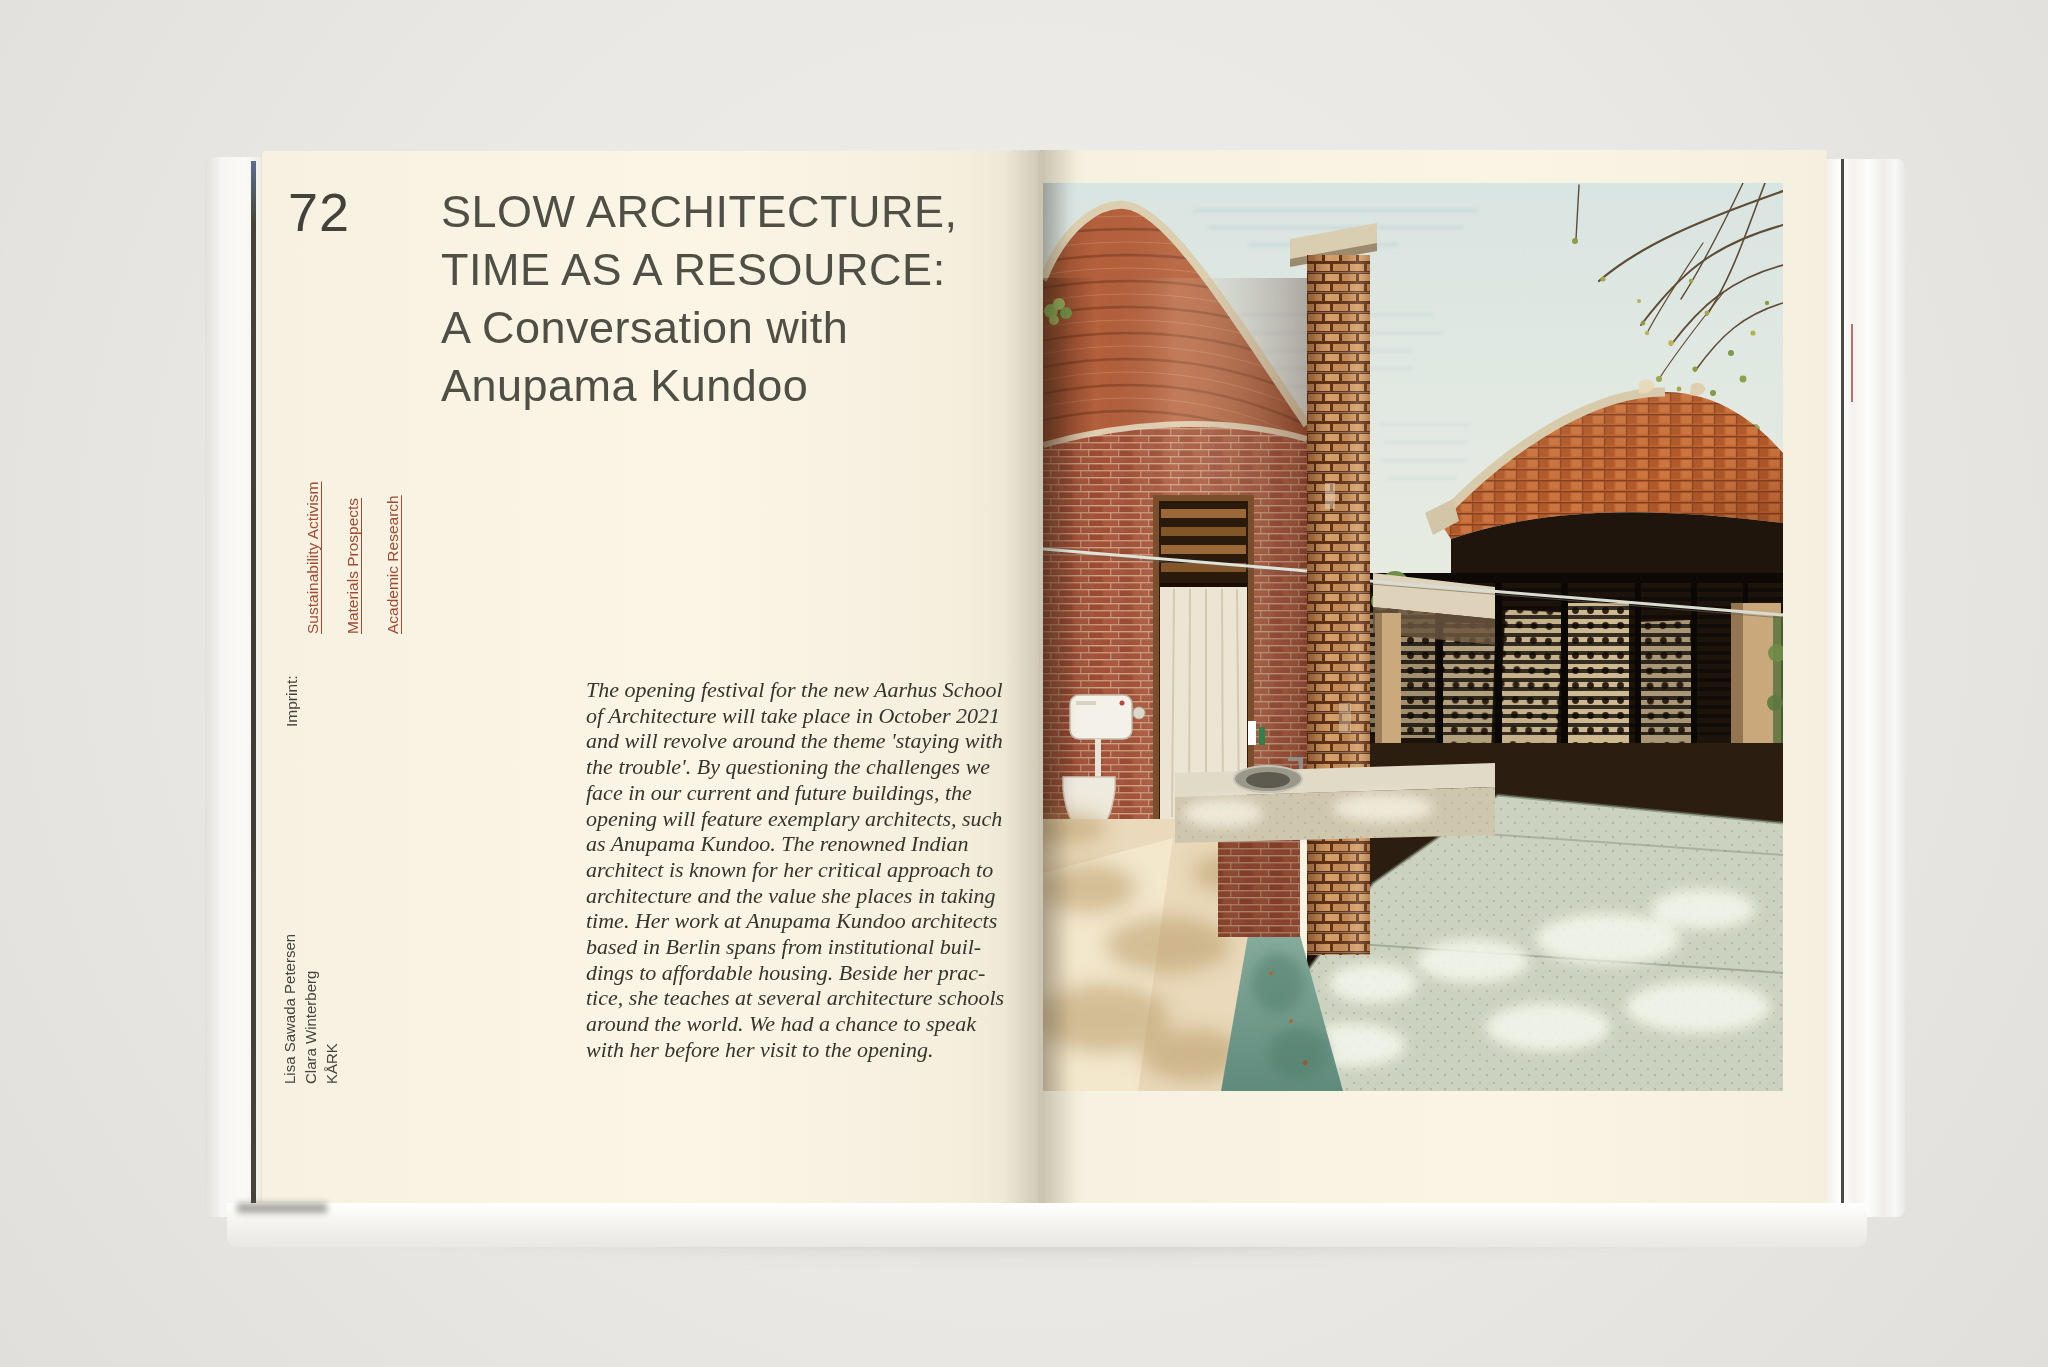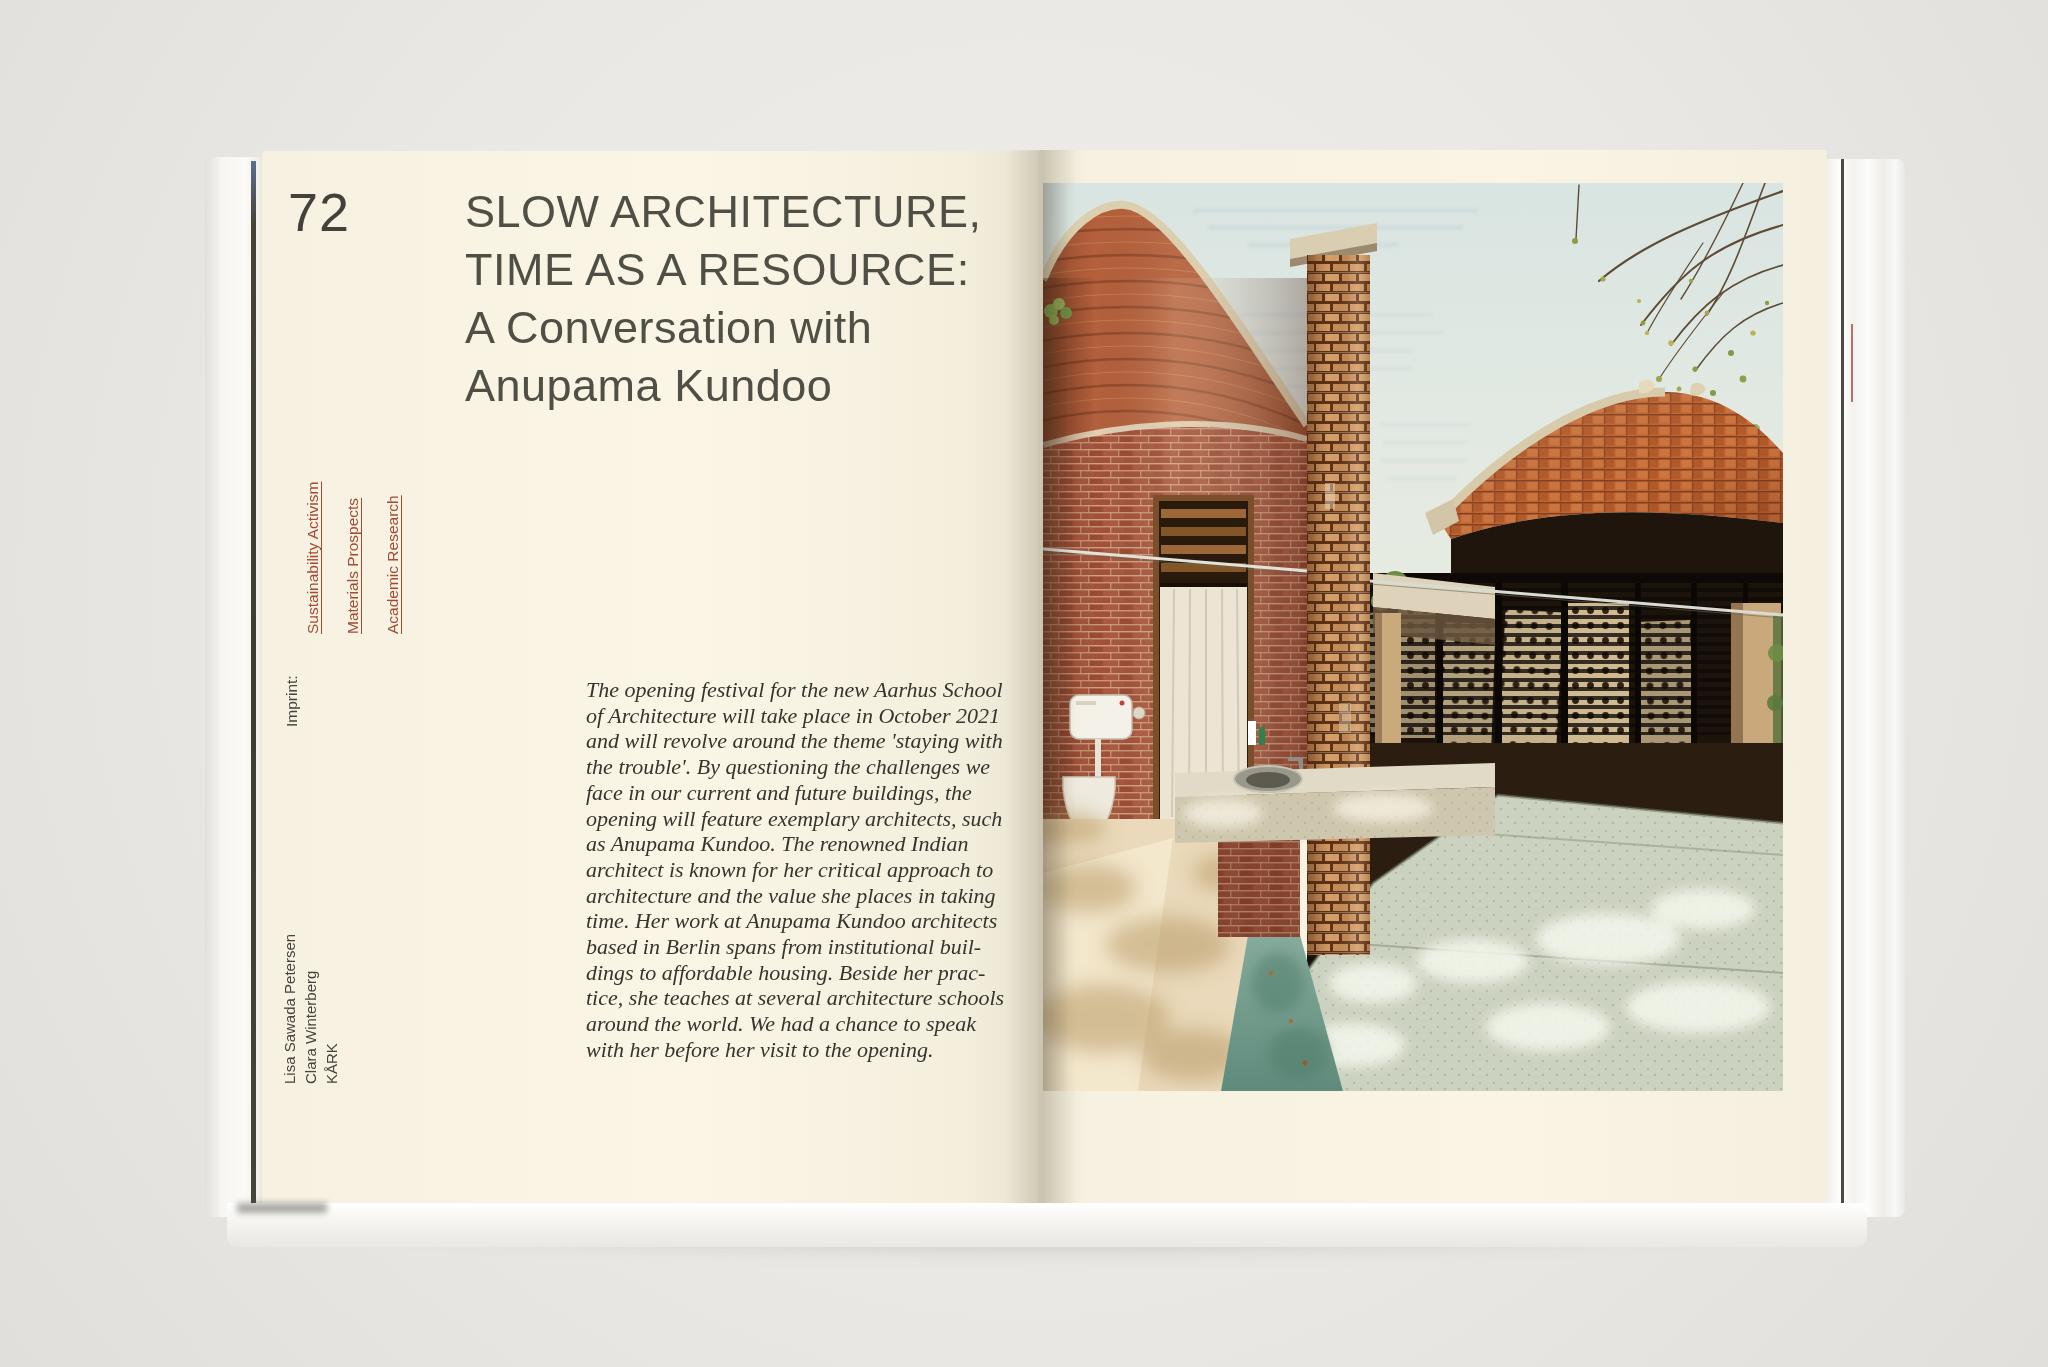--- a/index.html
+++ b/index.html
@@ -33,21 +33,21 @@
   .page-right{left:835px;top:5px;width:787px;height:1062px;
     background:linear-gradient(to right,#e9e3d0 0%,#f6f1e0 6%,#f9f4e4 60%,#f4efdf 100%);
     border-radius:0 3px 3px 0;}
   .gutter-shadow{position:absolute;left:800px;top:5px;width:72px;height:1058px;
     background:linear-gradient(to right,rgba(60,50,30,0) 0%,rgba(60,50,30,.14) 46%,rgba(60,50,30,.18) 52%,rgba(60,50,30,0) 100%);
     pointer-events:none;}
   
   .page-number{position:absolute;left:26px;top:30px;font-size:54px;font-weight:400;
     color:#42413a;letter-spacing:1px;text-align:center;}
   .article-title{position:absolute;left:179px;top:32px;width:580px;font-size:45px;line-height:58px;
-    color:#504f46;white-space:pre-line;letter-spacing:.5px;margin-left:24px;}
+    color:#504f46;white-space:pre-line;letter-spacing:.5px;}
   .v-text{position:absolute;transform:rotate(-90deg);transform-origin:0 0;white-space:pre-line;}
   .topics{left:21px;top:483px;width:200px;font-size:15.5px;line-height:20px;color:#a34a31;}
   .topics .topic{display:block;text-decoration:underline;text-underline-offset:3px;}
   .imprint{left:21px;top:576px;width:90px;font-size:15.5px;color:#45443c;}
   .credits{left:17px;top:933px;width:170px;font-size:15px;line-height:21px;color:#45443c;}
   .intro{position:absolute;left:324px;top:526px;width:500px;font-family:"Liberation Serif", serif;
     font-style:italic;font-size:22px;line-height:25.7px;color:#35342d;white-space:pre-line;}
   .photo-wrap{position:absolute;left:3px;top:33px;width:740px;height:908px;box-shadow:inset 0 0 0 1px rgba(120,110,90,.12);}
 </style>
 </head>

